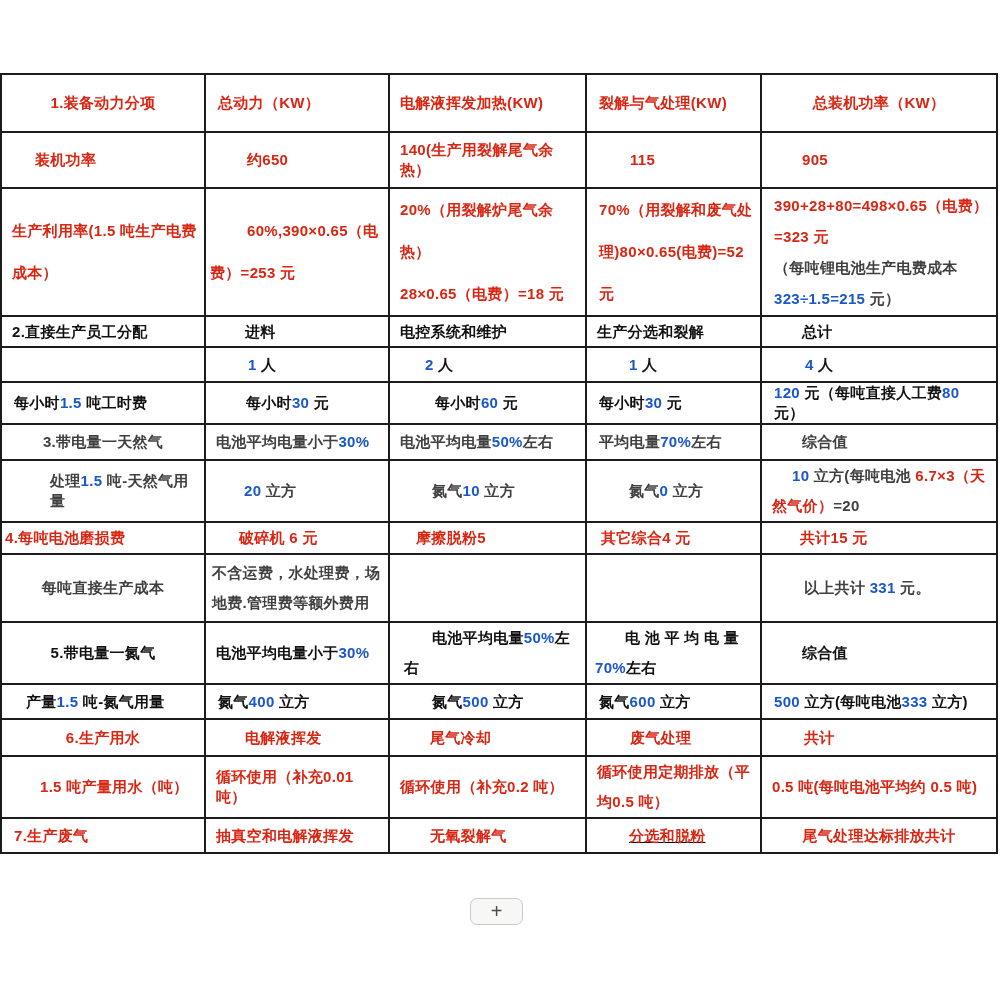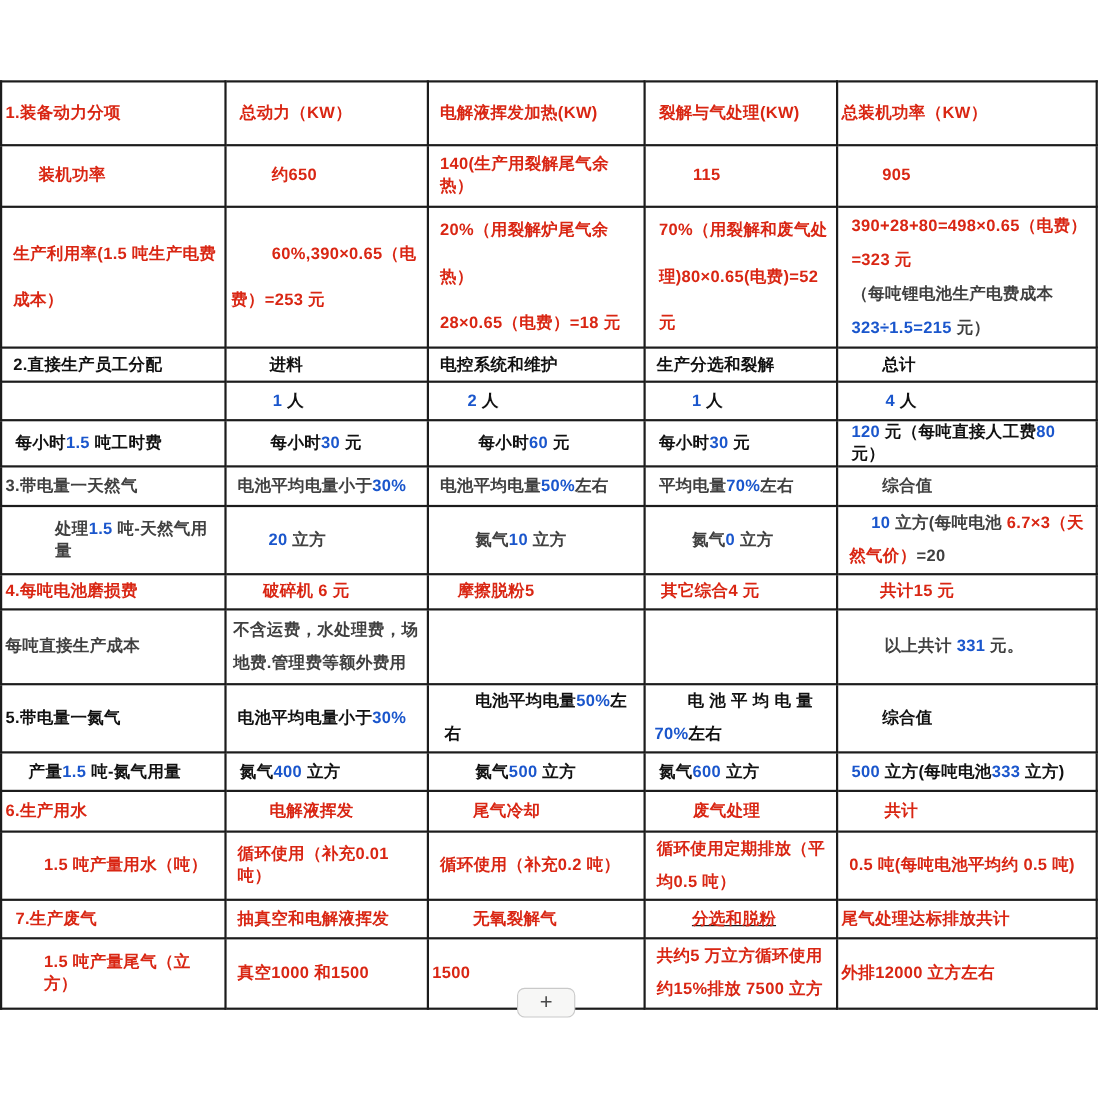--- a/index.html
+++ b/index.html
@@ -15,21 +15,21 @@
     border:2px solid #1c1c1c;
     vertical-align:middle;
     font-weight:bold;
     font-size:15px;
     line-height:20px;
     letter-spacing:0.3px;
     white-space:pre-wrap;
     padding:0 3px 0 3px;
     overflow:hidden;
   }
-  table.doc td.c{}
+  table.doc td.c{text-align:center;}
   table.doc td.l{text-align:left;}
   .run-r{color:#d92613;}
   .run-b{color:#404040;}
   .run-n{color:#1a56cc;}
   .run-k{color:#111111;}
   #add-row-btn{
     position:absolute;left:470px;top:898px;width:53px;height:27px;
     box-sizing:border-box;
     background:#f7f7f6;border:1px solid #c9c9c9;border-radius:7px;
     color:#4a4a4a;font-size:20px;line-height:24px;text-align:center;
@@ -161,25 +161,17 @@
 均0.5 吨）</span></td>
             <td class="l" style="padding-left: 10px;"><span class="run-r">0.5 吨(每吨电池平均约 0.5 吨)</span></td>
           </tr>
           <tr style="height: 35px;">
             <td class="l" style="padding-left: 12px;"><span class="run-r">7.生产废气</span></td>
             <td class="l" style="padding-left: 10px;"><span class="run-r">抽真空和电解液挥发</span></td>
             <td class="l" style="padding-left: 40px;"><span class="run-r">无氧裂解气</span></td>
             <td class="l" style="padding-left: 42px; text-decoration: underline;"><span class="run-r">分选和脱粉</span></td>
             <td class="c"><span class="run-r">尾气处理达标排放共计</span></td>
           </tr>
-          <tr style="height: 64px;">
-            <td class="l" style="padding-left: 38px;"><span class="run-r">1.5 吨产量尾气（立方）</span></td>
-            <td class="l" style="padding-left: 10px;"><span class="run-r">真空1000 和1500</span></td>
-            <td class="c"><span class="run-r">1500</span></td>
-            <td class="l" style="padding-left: 10px; line-height: 30px;"><span class="run-r">共约5 万立方循环使用
-约15%排放 7500 立方</span></td>
-            <td class="c"><span class="run-r">外排12000 立方左右</span></td>
-          </tr>
         </tbody>
     </table>
   </div>
   <div id="add-row-btn">+</div>
 </div>
 
 </body></html>

